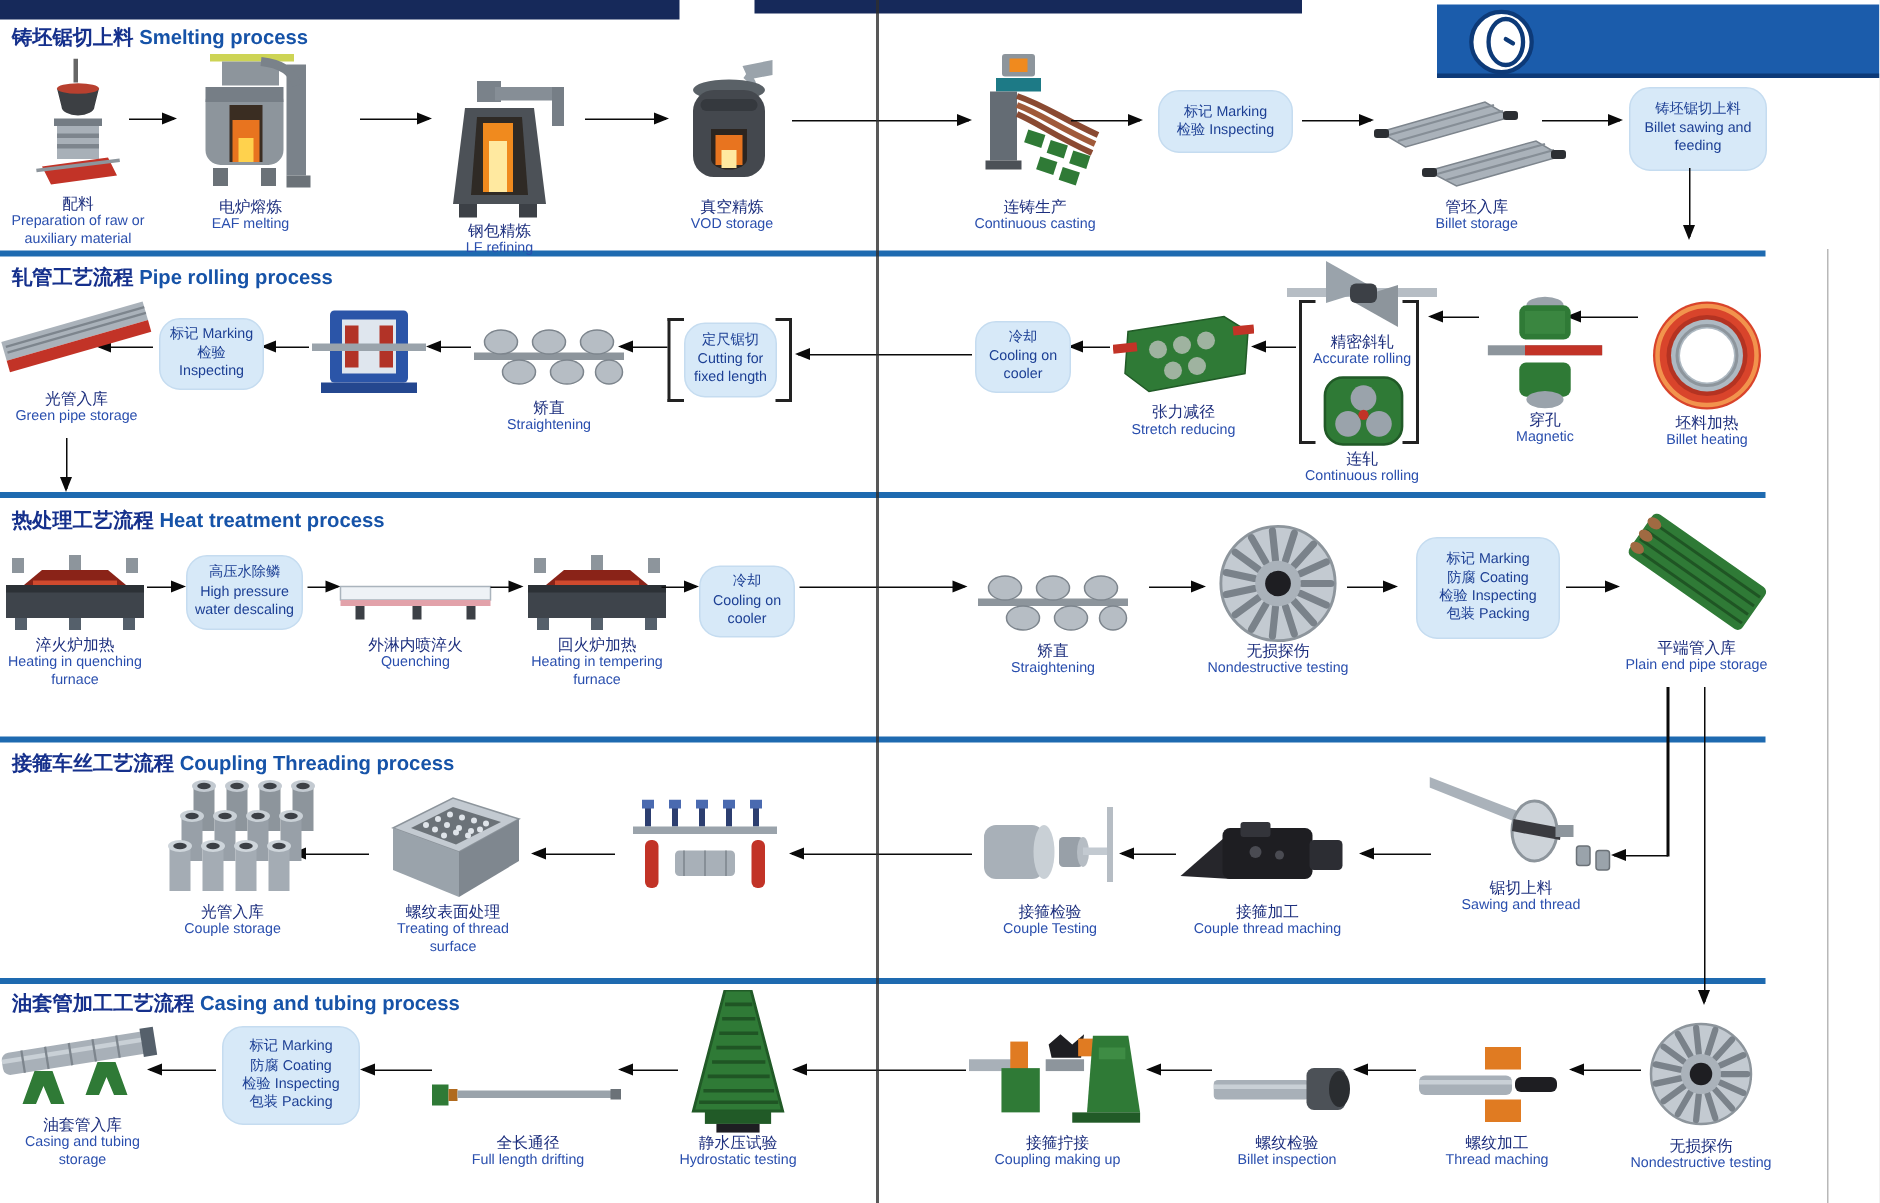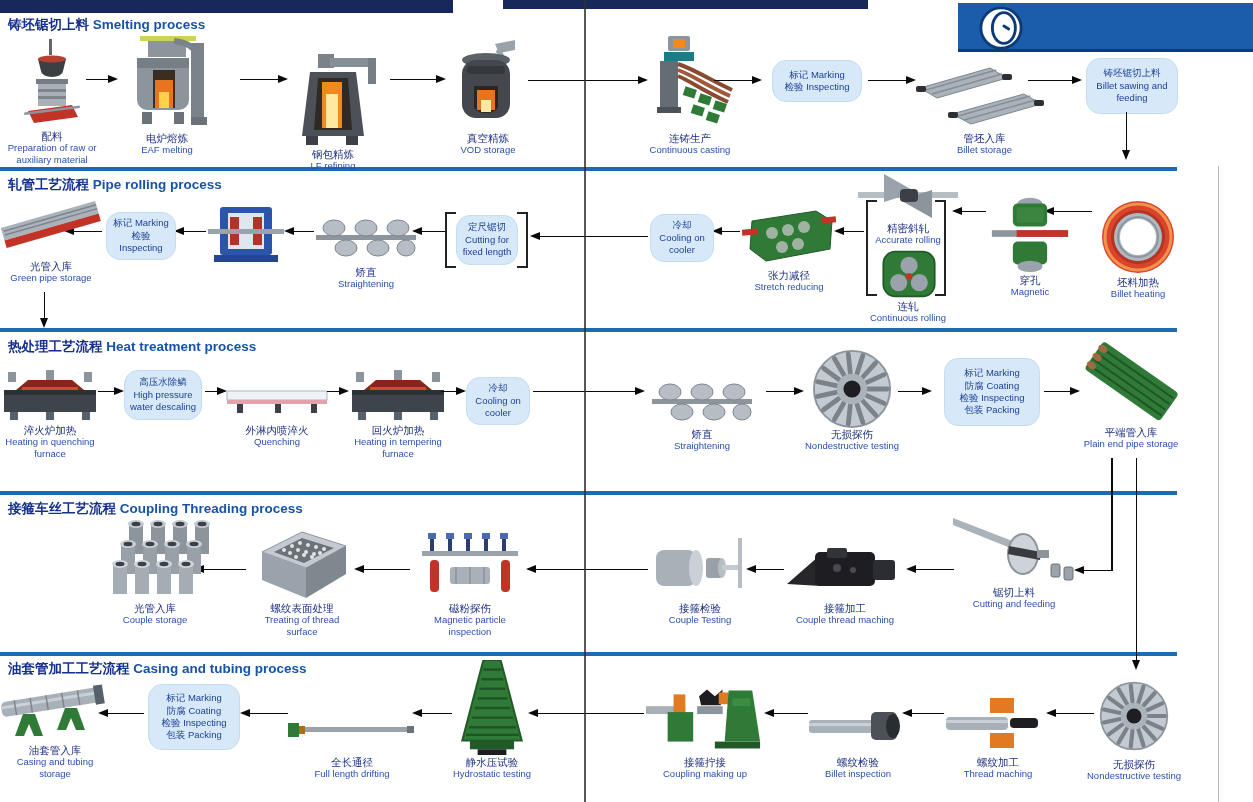--- a/index.html
+++ b/index.html
@@ -604,21 +604,21 @@
           <path d="M56 32 L88 38 L87 46 L55 40 Z" fill="#3a3b40"></path>
           <rect x="84" y="36" width="12" height="8" fill="#8d959c"></rect>
           <g fill="#9aa3ab" stroke="#6b7278">
             <rect x="98" y="50" width="9" height="13" rx="2"></rect>
               <rect x="111" y="53" width="9" height="13" rx="2"></rect>
           </g>
         </svg>
       </div>
       <div class="lbl">
         <div class="zh">锯切上料</div>
-        <div class="en">Cutting and feeding</div>
+        <div class="en">Sawing and thread</div>
       </div>
     </div>
 
     <div class="ar l" style="left:908px;top:569px;width:46px"></div>
 
     <div class="step" style="left:780px;top:538px;width:130px">
       <div class="icon" style="height:64px">
         <svg width="120" height="60" viewBox="0 0 120 60">
           <path d="M2 44 L34 16 L36 46 Z" fill="#26262b"></path>
           <rect x="30" y="12" width="60" height="34" rx="5" fill="#1e1e22"></rect>
@@ -675,24 +675,20 @@
           <rect x="0" y="18" width="96" height="5" fill="#9aa3ab"></rect>
           <rect x="8" y="27" width="9" height="32" rx="4" fill="#c23327"></rect>
           <rect x="79" y="27" width="9" height="32" rx="4" fill="#c23327"></rect>
           <rect x="28" y="34" width="40" height="17" rx="3" fill="#a8b0b8"></rect>
           <g stroke="#7d858d">
               <line x1="34" y1="34" x2="34" y2="51"></line>
               <line x1="48" y1="34" x2="48" y2="51"></line>
               <line x1="62" y1="34" x2="62" y2="51"></line>
             </g>
         </svg>
-      </div>
-      <div class="lbl">
-        <div class="zh">磁粉探伤</div>
-        <div class="en">Magnetic particle inspection</div>
       </div>
     </div>
 
     <div class="ar l" style="left:356px;top:569px;width:54px"></div>
 
     <div class="step" style="left:248px;top:522px;width:108px">
       <div class="icon" style="height:80px">
         <svg width="104" height="80" viewBox="0 0 104 80">
           <path d="M12 30 L52 10 L96 24 L56 46 Z" fill="#c3cad1" stroke="#8d959c"></path>
           <path d="M12 30 L56 46 L56 76 L12 58 Z" fill="#9aa3ab"></path>

